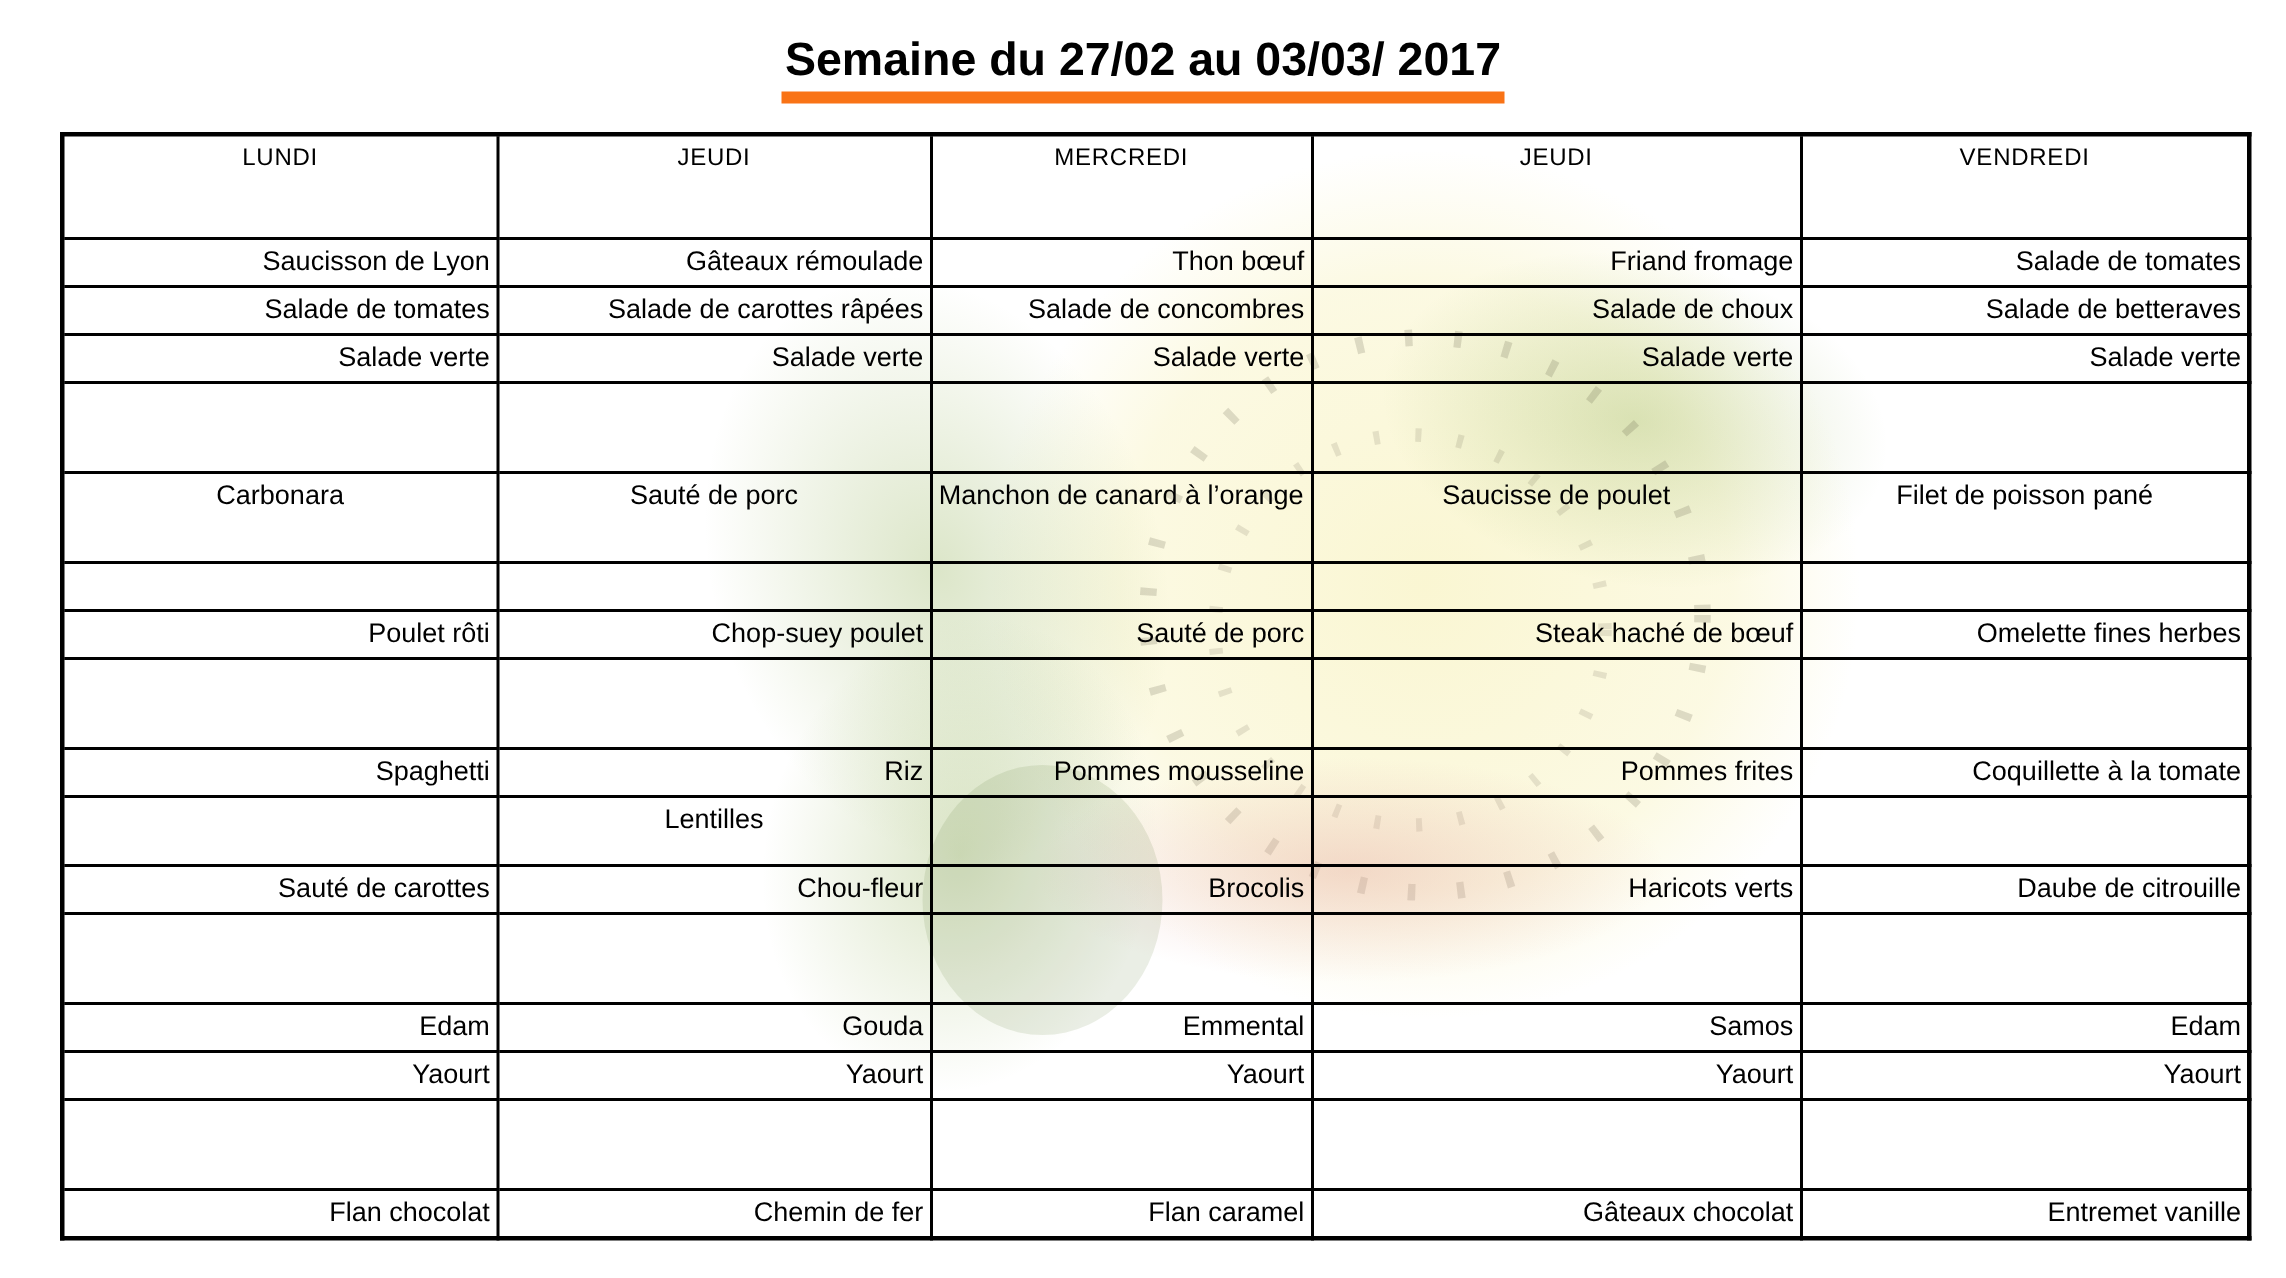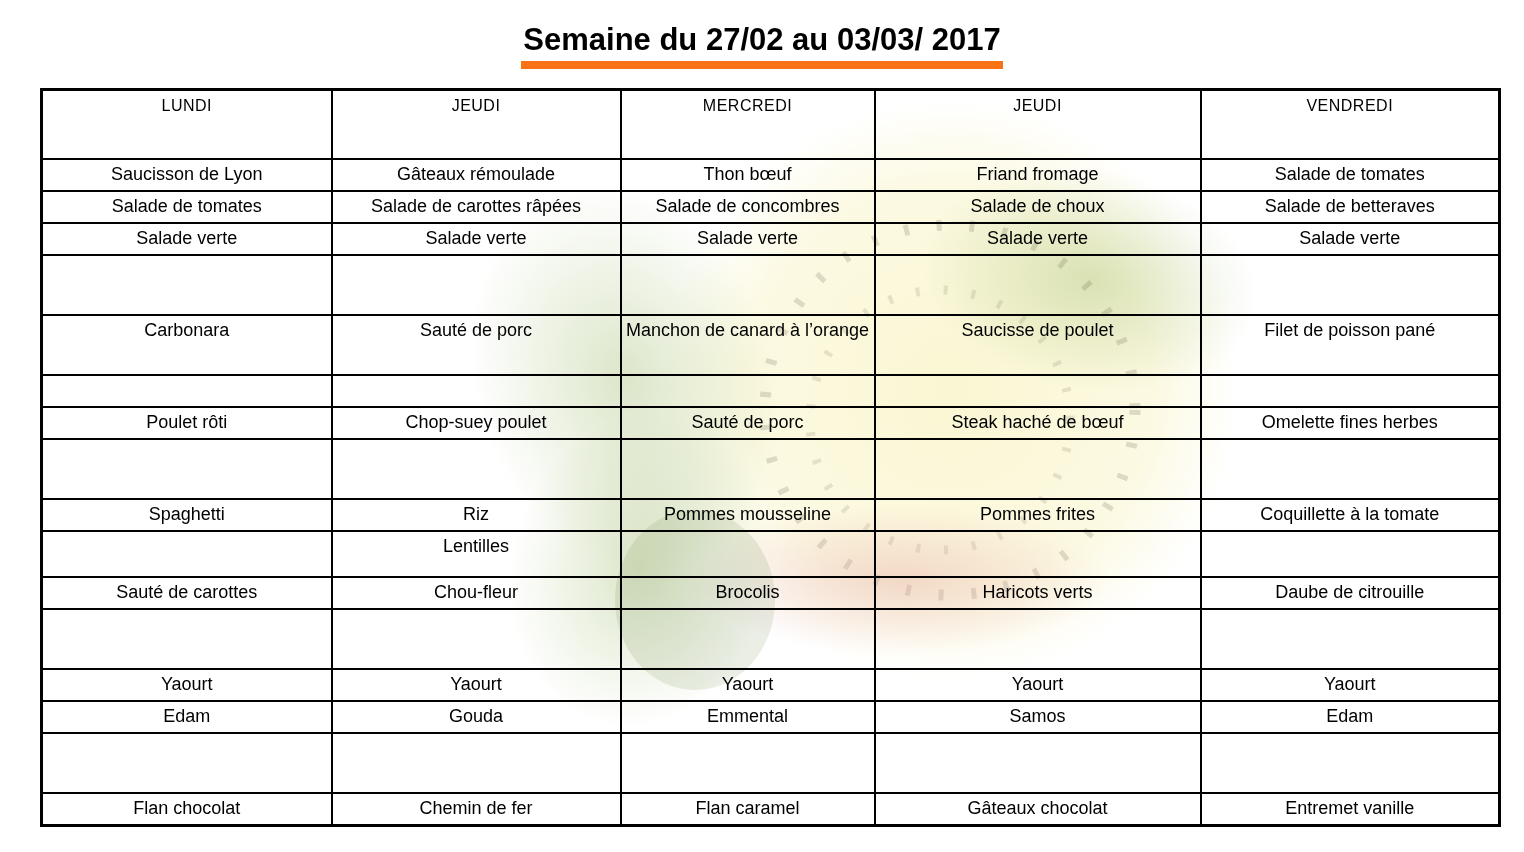--- a/index.html
+++ b/index.html
@@ -50,21 +50,21 @@
     height:60px;
     font-size:16px;
     font-weight:normal;
     padding-top:6px;
     letter-spacing:.5px;
   }
   table.menu td{
     font-size:18px;
     line-height:26px;
   }
-  tr.kind-normal td{height:28px;}
+  tr.kind-normal td{height:28px;text-align:right;}
   tr.kind-medium td{height:42px;}
   tr.kind-main   td{height:56px;}
   tr.kind-spacer td{height:56px;}
 </style>
 </head>
 <body>
 
 <div class="page">
 
   <svg class="watermark" viewBox="0 0 900 640" xmlns="http://www.w3.org/2000/svg" aria-hidden="true">
@@ -193,33 +193,33 @@
           <td>Daube de citrouille</td>
         </tr>
         <tr class="kind-spacer">
           <td></td>
           <td></td>
           <td></td>
           <td></td>
           <td></td>
         </tr>
         <tr class="kind-normal">
-          <td>Yaourt</td>
-          <td>Yaourt</td>
-          <td>Yaourt</td>
-          <td>Yaourt</td>
-          <td>Yaourt</td>
-        </tr>
-        <tr class="kind-normal">
           <td>Edam</td>
           <td>Gouda</td>
           <td>Emmental</td>
           <td>Samos</td>
           <td>Edam</td>
         </tr>
+        <tr class="kind-normal">
+          <td>Yaourt</td>
+          <td>Yaourt</td>
+          <td>Yaourt</td>
+          <td>Yaourt</td>
+          <td>Yaourt</td>
+        </tr>
         <tr class="kind-spacer">
           <td></td>
           <td></td>
           <td></td>
           <td></td>
           <td></td>
         </tr>
         <tr class="kind-normal">
           <td>Flan chocolat</td>
           <td>Chemin de fer</td>

